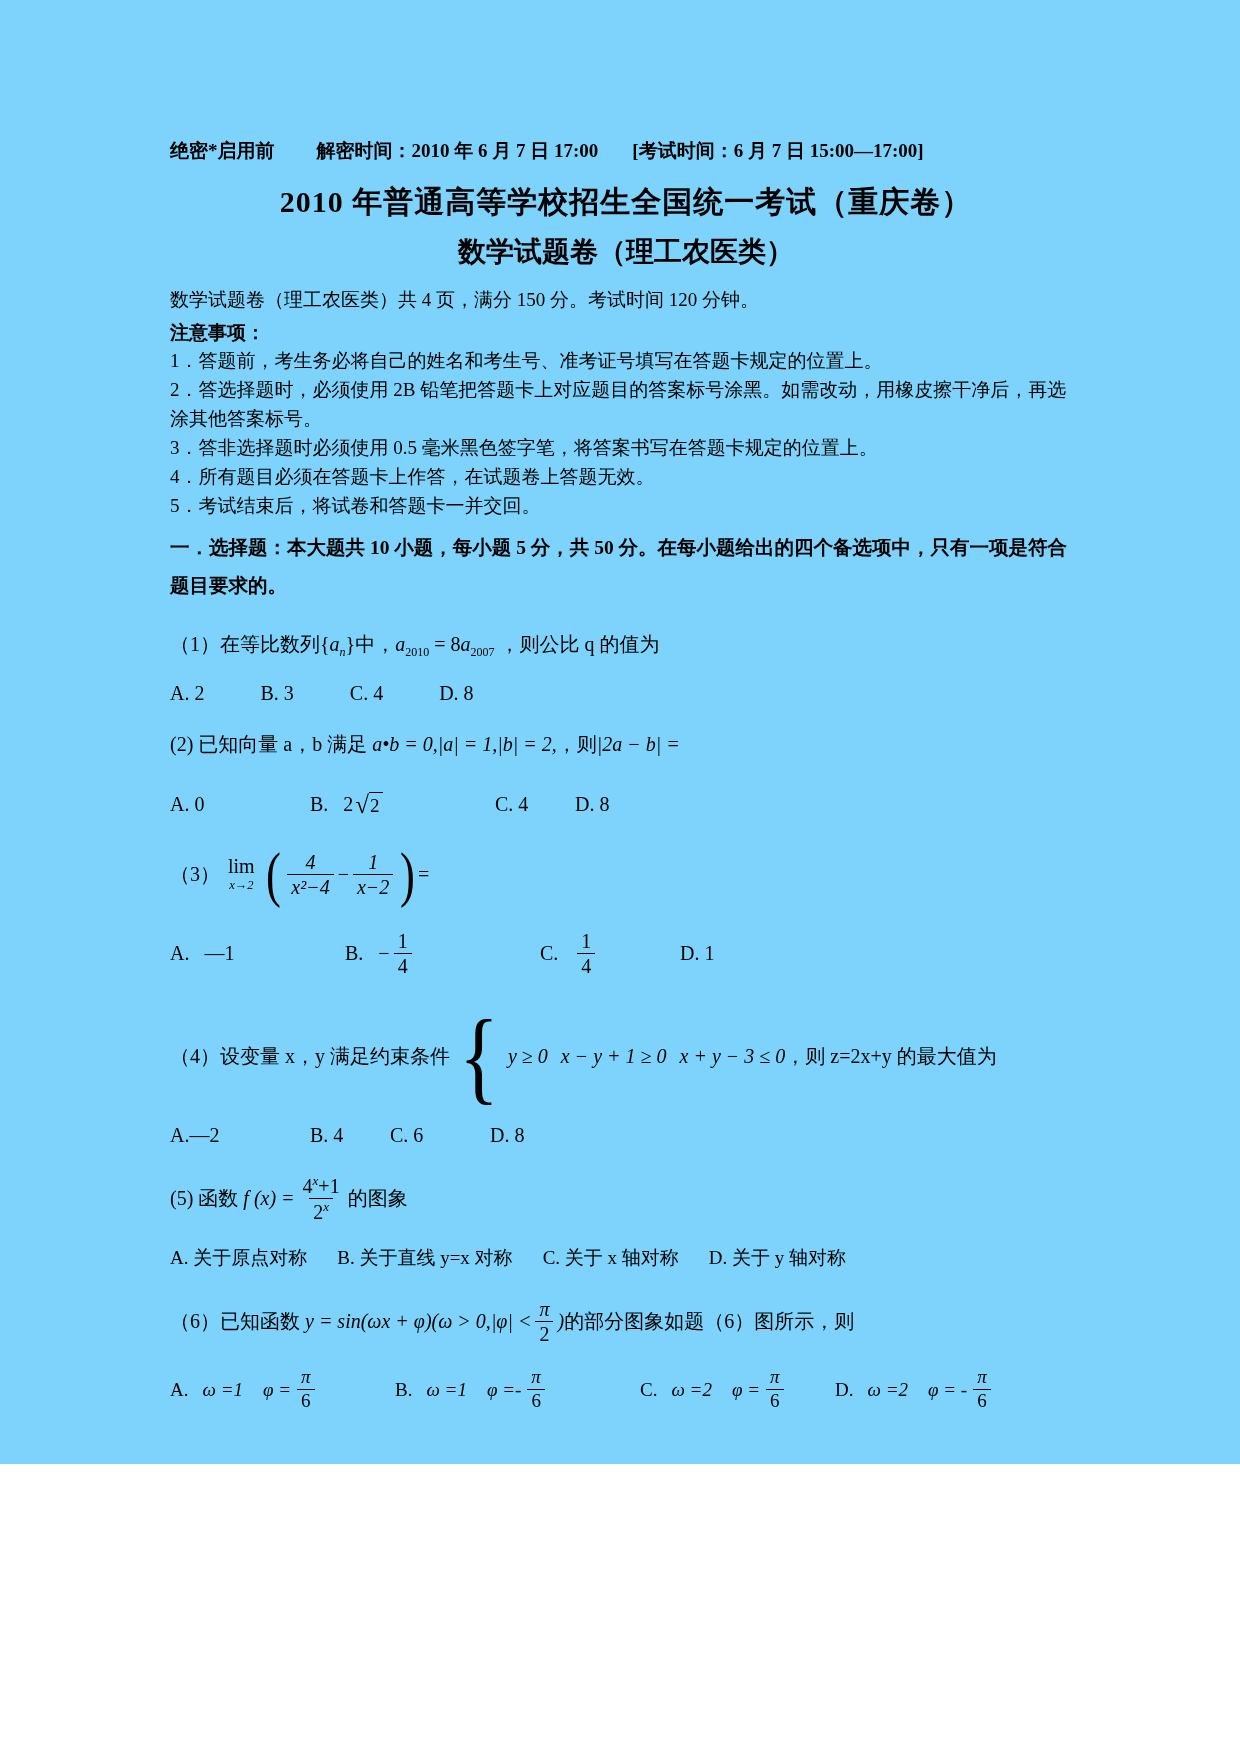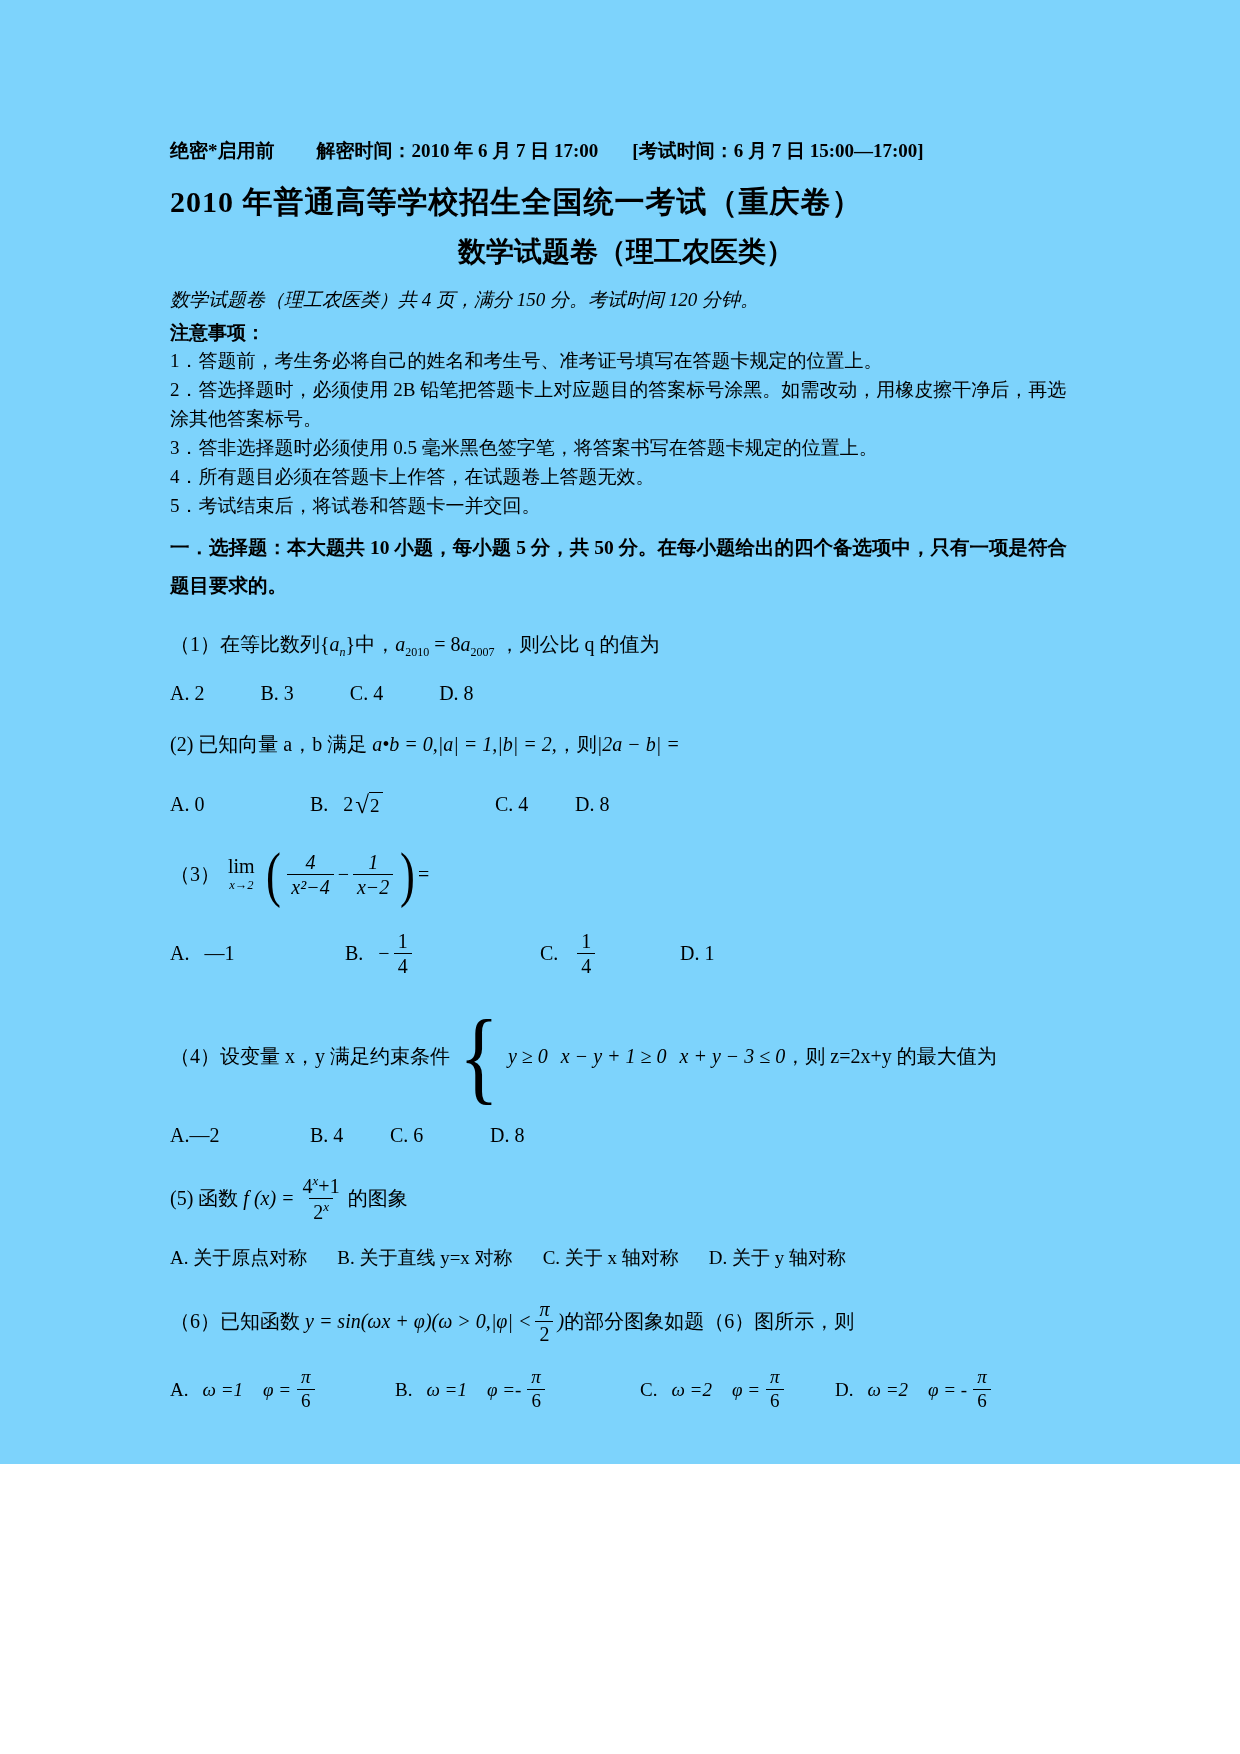--- a/index.html
+++ b/index.html
@@ -11,24 +11,24 @@
     color: #000000;
     font-family: "Liberation Serif", serif;
     overflow: hidden;
   }
   .content { position: absolute; left: 170px; top: 138px; width: 912px; }
 
   .secline { display: flex; font-size: 19px; font-weight: bold; white-space: nowrap; }
   .secline .s2 { margin-left: 42px; }
   .secline .s3 { margin-left: 34px; }
 
-  .title    { margin-top: 18px; font-size: 30px; font-weight: bold; letter-spacing: 1px; }
+  .title    { margin-top: 18px; font-size: 30px; font-weight: bold; text-align: center; letter-spacing: 1px; }
   .subtitle { margin-top: 10px; font-size: 28px; font-weight: bold; text-align: center; }
 
-  .intro    { margin: 16px 0 0 0; font-size: 19px; font-style: italic; }
+  .intro    { margin: 16px 0 0 0; font-size: 19px; }
   .notice-h { margin-top: 7px; font-size: 19px; font-weight: bold; }
   .note     { font-size: 19px; line-height: 29px; }
 
   .sec-h    { margin-top: 9px; font-size: 19.5px; font-weight: bold; line-height: 38px; }
 
   .qline  { margin-top: 26px; font-size: 20px; }
   .qflex  { display: flex; align-items: center; }
   .it     { font-style: italic; }
   sub     { font-size: 12px; }
   sup     { font-size: 13px; }

